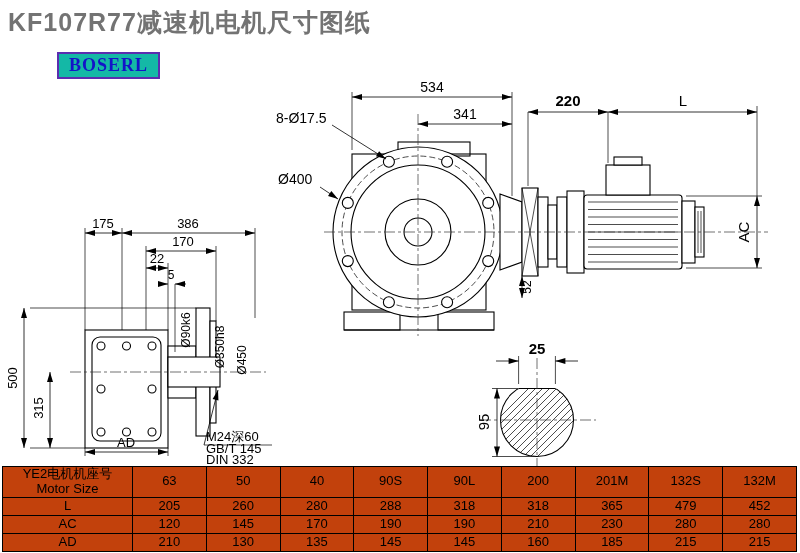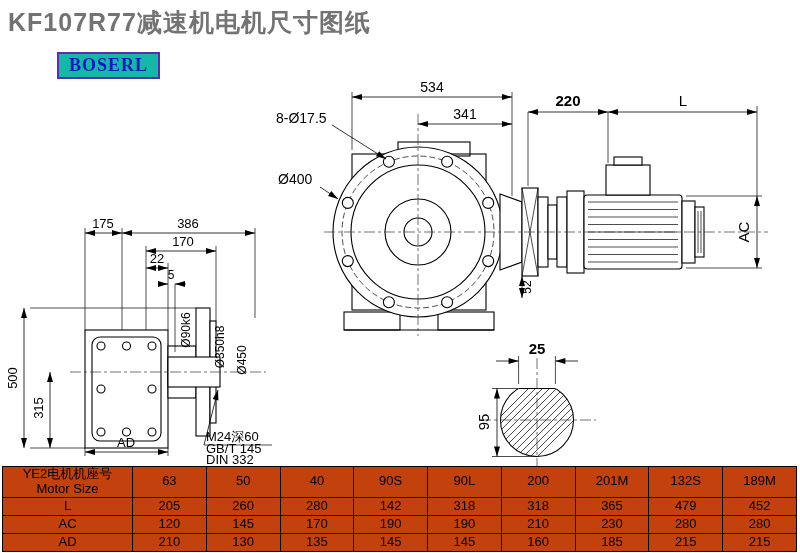--- a/index.html
+++ b/index.html
@@ -252,28 +252,28 @@
       <div>Motor Size</div>
     </th>
     <th>63</th>
     <th>50</th>
     <th>40</th>
     <th>90S</th>
     <th>90L</th>
     <th>200</th>
     <th>201M</th>
     <th>132S</th>
-    <th>189M</th>
+    <th>132M</th>
   </tr>
   <tr>
     <th>L</th>
     <td>205</td>
     <td>260</td>
     <td>280</td>
-    <td>142</td>
+    <td>288</td>
     <td>318</td>
     <td>318</td>
     <td>365</td>
     <td>479</td>
     <td>452</td>
   </tr>
   <tr>
     <th>AC</th>
     <td>120</td>
     <td>145</td>

